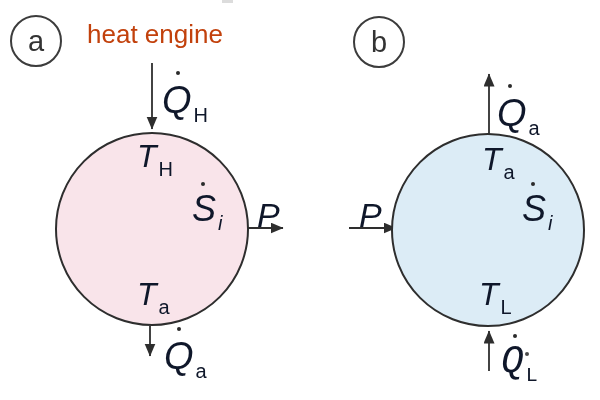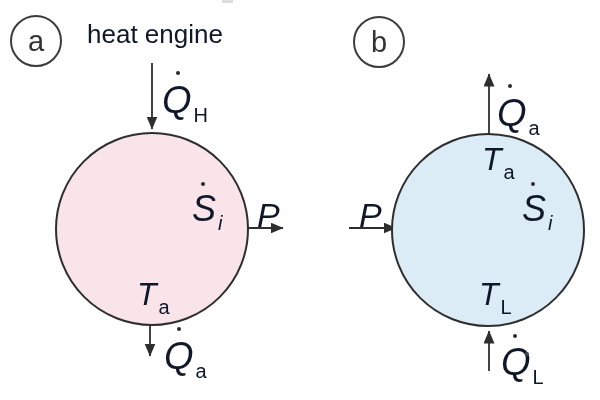--- a/index.html
+++ b/index.html
@@ -2,21 +2,21 @@
 <html><head>
 <meta charset="utf-8">
 <style>
   html,body{margin:0;padding:0;background:#ffffff;}
   body{width:600px;height:400px;overflow:hidden;font-family:"Liberation Sans",sans-serif;}
   .canvas{position:relative;width:600px;height:400px;background:#fff;}
 
   .badge{position:absolute;width:52px;height:52px;border:2px solid #3c3c3c;border-radius:50%;
          display:flex;align-items:center;justify-content:center;font-size:29px;color:#333;
          box-sizing:border-box;background:#fff;}
-  .title{position:absolute;margin:0;font-size:26px;font-weight:400;color:#0f172a;line-height:1;}
+  .title{position:absolute;margin:0;font-size:26px;font-weight:400;color:#c2410c;line-height:1;}
 
   .syscircle{position:absolute;width:194px;height:194px;border-radius:50%;
              border:2px solid #2e2e2e;box-sizing:border-box;}
 
   .arrows{position:absolute;left:0;top:0;pointer-events:none;}
 
   .mlabel{position:absolute;color:#0f172a;line-height:1;white-space:nowrap;}
   .letter{font-style:italic;}
   .f-q{font-size:38px;}
   .f-s{font-size:36px;}
@@ -57,20 +57,23 @@
   </div>
   <h2 class="title" style="left:87px;top:21px;">heat engine</h2>
 
   <div class="syscircle" style="left: 55px; top: 132px; background: rgb(249, 228, 234);"></div>
 
   <div class="mlabel" style="left:162px;top:81px;">
     <span class="overdot" style="left:14px;top:-10px;"></span>
     <span class="letter f-q">Q</span><span class="sub">H</span>
   </div>
 
+  <div class="mlabel" style="left:137px;top:140px;">
+    <span class="letter f-t">T</span><span class="sub">H</span>
+  </div>
 
   <div class="mlabel" style="left:192px;top:191px;">
     <span class="overdot" style="left:9px;top:-9px;"></span>
     <span class="letter f-s">S</span><span class="sub it">i</span>
   </div>
 
   <div class="mlabel" style="left:137px;top:278px;">
     <span class="letter f-t">T</span><span class="sub">a</span>
   </div>
 
@@ -100,21 +103,21 @@
 
   <div class="mlabel" style="left:522px;top:191px;">
     <span class="overdot" style="left:9px;top:-9px;"></span>
     <span class="letter f-s">S</span><span class="sub it">i</span>
   </div>
 
   <div class="mlabel" style="left:479px;top:278px;">
     <span class="letter f-t">T</span><span class="sub">L</span>
   </div>
 
-  <div class="mlabel" style="left:501px;top:343px;">
+  <div class="mlabel" style="left:501px;top:343px;font-family:Liberation Mono, monospace;">
     <span class="overdot" style="left:12px;top:-9px;"></span>
     <span class="letter f-q">Q</span><span class="sub">L</span>
   </div>
 
   <div class="mlabel" style="left:359px;top:198px;">
     <span class="letter f-p">P</span>
   </div>
 
   <div class="stray-dot"></div>
   <div class="scan-artifact"></div>

